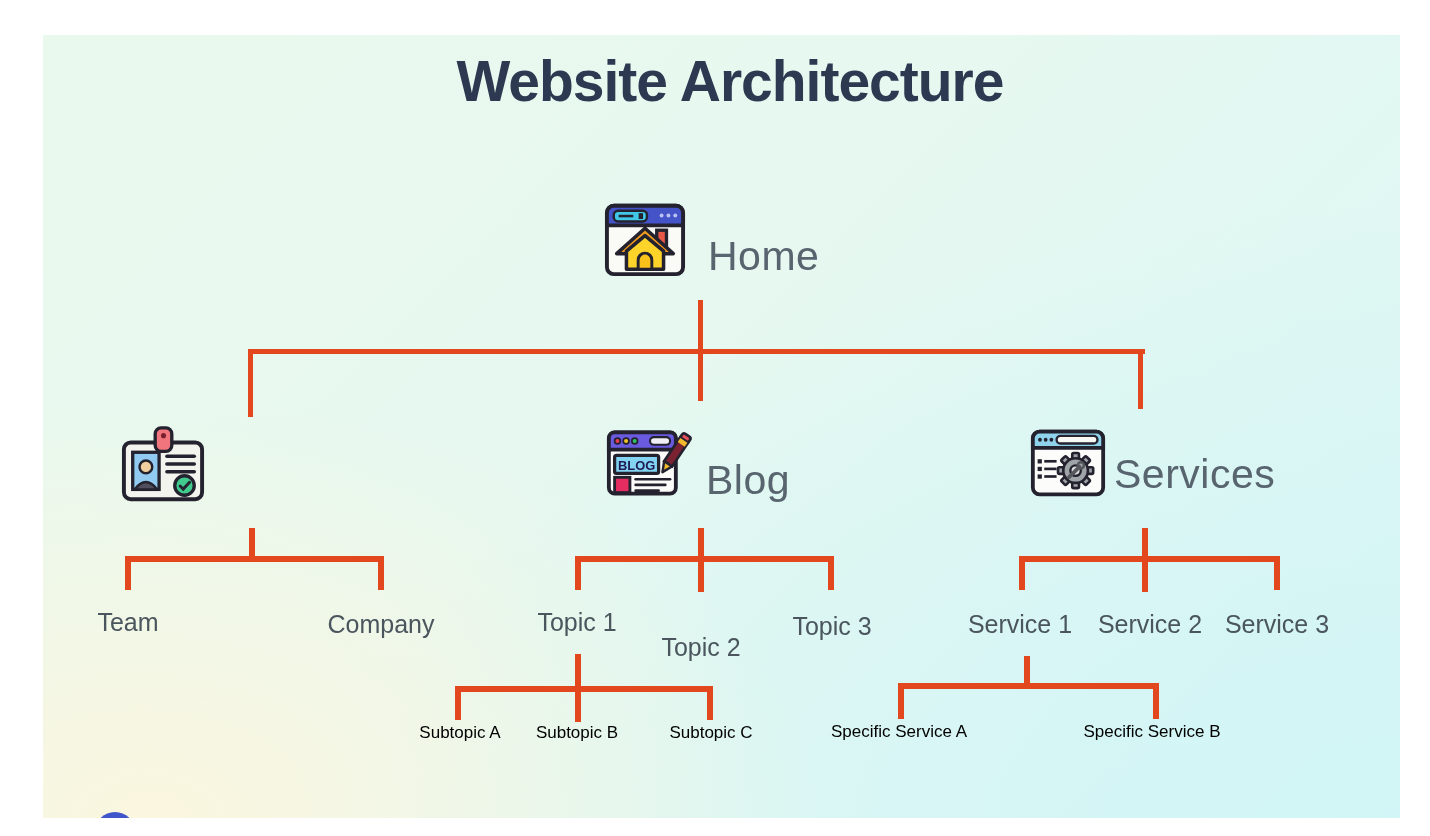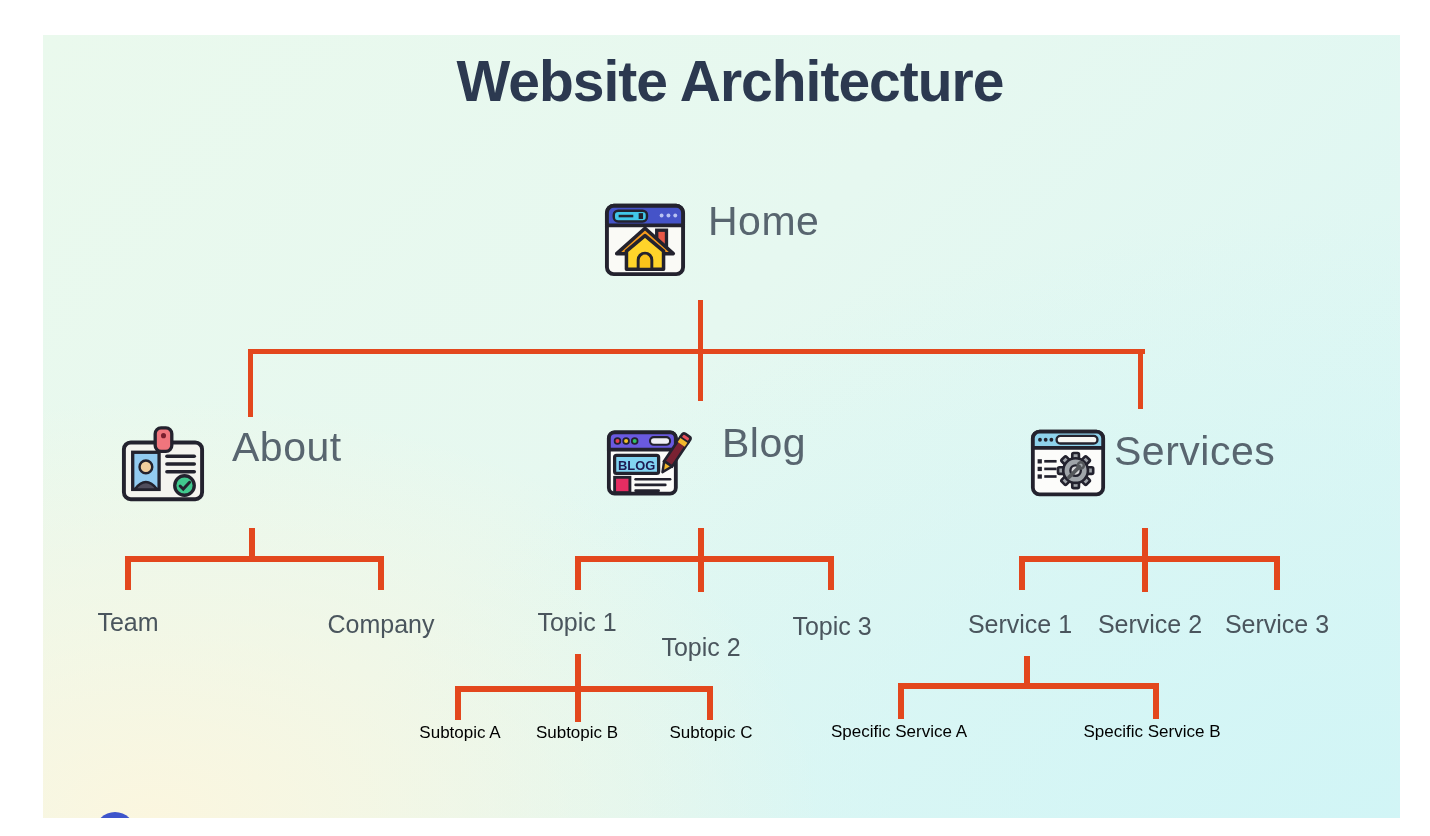--- a/index.html
+++ b/index.html
@@ -14,21 +14,21 @@
       radial-gradient(ellipse at 100% 100%, rgba(209,245,246,0.95) 0%, rgba(209,245,246,0) 55%),
       linear-gradient(135deg,#EAF9ED 0%,#E6F8F0 45%,#D9F6F5 100%);
   }
   .blue-orb{position:absolute;left:52px;top:777px;width:40px;height:40px;border-radius:50%;
     background:#3E55CB;}
   .title{
     position:absolute;left:710px;top:48px;transform:translateX(-50%);
     font-size:57px;font-weight:700;letter-spacing:-1px;color:#2C3950;white-space:nowrap;margin-left:20px;
   }
   .cline{position:absolute;background:#E3471D;}
-  .node{position:absolute;display:flex;align-items:flex-start;}
+  .node{position:absolute;display:flex;align-items:flex-end;}
   .node .node-label{color:#58656F;font-size:41px;font-weight:400;letter-spacing:0.5px;white-space:nowrap;}
   .leaf{position:absolute;transform:translateX(-50%);font-size:25px;color:#4A555D;white-space:nowrap;}
   .leaf.small{font-size:17px;color:#000000;}
   .icon-box{flex:0 0 auto;line-height:0;}
 </style>
 </head>
 <body>
 
 <div class="frame">
   <div class="panel">
@@ -100,24 +100,23 @@
         <rect x="13" y="28" width="27" height="38" fill="#92CBF1" stroke="#23222E" stroke-width="3.4"></rect>
         <circle cx="26.5" cy="43" r="6.5" fill="#F2CF9E" stroke="#23222E" stroke-width="2.5"></circle>
         <path d="M15 66 Q26.5 51 38 66 Z" fill="#504D5C" stroke="#23222E" stroke-width="2.5"></path>
         <line x1="48" y1="32" x2="76" y2="32" stroke="#23222E" stroke-width="3.6" stroke-linecap="round"></line>
         <line x1="48" y1="40" x2="76" y2="40" stroke="#23222E" stroke-width="3.6" stroke-linecap="round"></line>
         <line x1="48" y1="48" x2="76" y2="48" stroke="#23222E" stroke-width="3.6" stroke-linecap="round"></line>
         <circle cx="66" cy="62" r="10" fill="#41C98E" stroke="#23222E" stroke-width="3.4"></circle>
         <path d="M61.5 62.5 l3.2 3.2 l6.5 -7" fill="none" stroke="#23222E" stroke-width="3" stroke-linecap="round"></path>
       </svg>
     </span>
-    <span class="node-label">About</span>
   </div>
 
-  <div class="node" style="left:606px;top:420px;gap:28px;">
+  <div class="node" style="left:606px;top:420px;gap:12px;">
     <span class="icon-box">
       <svg width="88" height="84" viewBox="0 0 92 86">
         <rect x="3" y="12" width="70" height="64" rx="6" fill="#FCFCFA" stroke="#23222E" stroke-width="4"></rect>
         <path d="M3 18 a6 6 0 0 1 6 -6 h58 a6 6 0 0 1 6 6 v12 H3 z" fill="#6A5AE0" stroke="#23222E" stroke-width="4"></path>
         <circle cx="12" cy="21" r="3" fill="#E63E52" stroke="#23222E" stroke-width="1.8"></circle>
         <circle cx="21" cy="21" r="3" fill="#F4C229" stroke="#23222E" stroke-width="1.8"></circle>
         <circle cx="30" cy="21" r="3" fill="#2FBF67" stroke="#23222E" stroke-width="1.8"></circle>
         <rect x="46" y="17" width="21" height="8" rx="4" fill="#EFEFF5" stroke="#23222E" stroke-width="2.2"></rect>
         <rect x="9" y="36" width="46" height="19" rx="2" fill="#82D4F2" stroke="#23222E" stroke-width="3.4"></rect>
         <text x="32" y="51" text-anchor="middle" font-size="13.5" font-weight="bold" fill="#1D1B52" font-family="Liberation Sans, sans-serif">BLOG</text>

